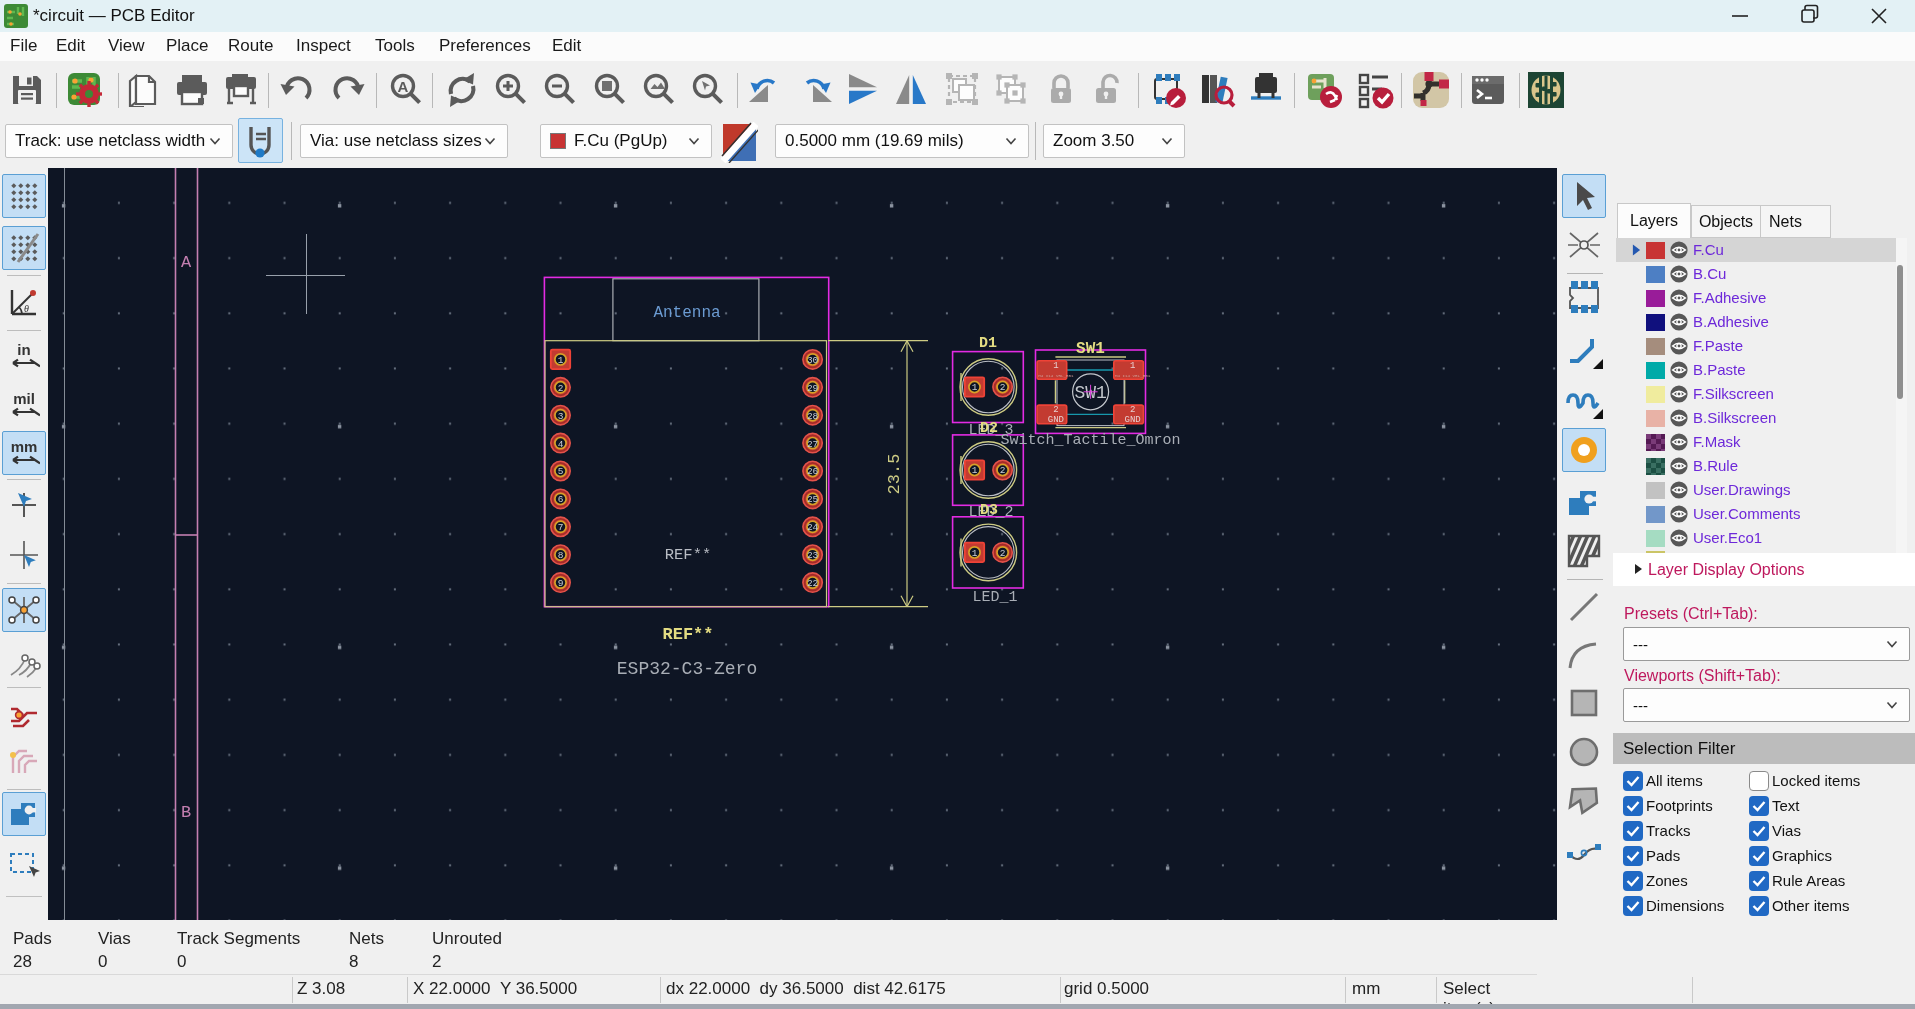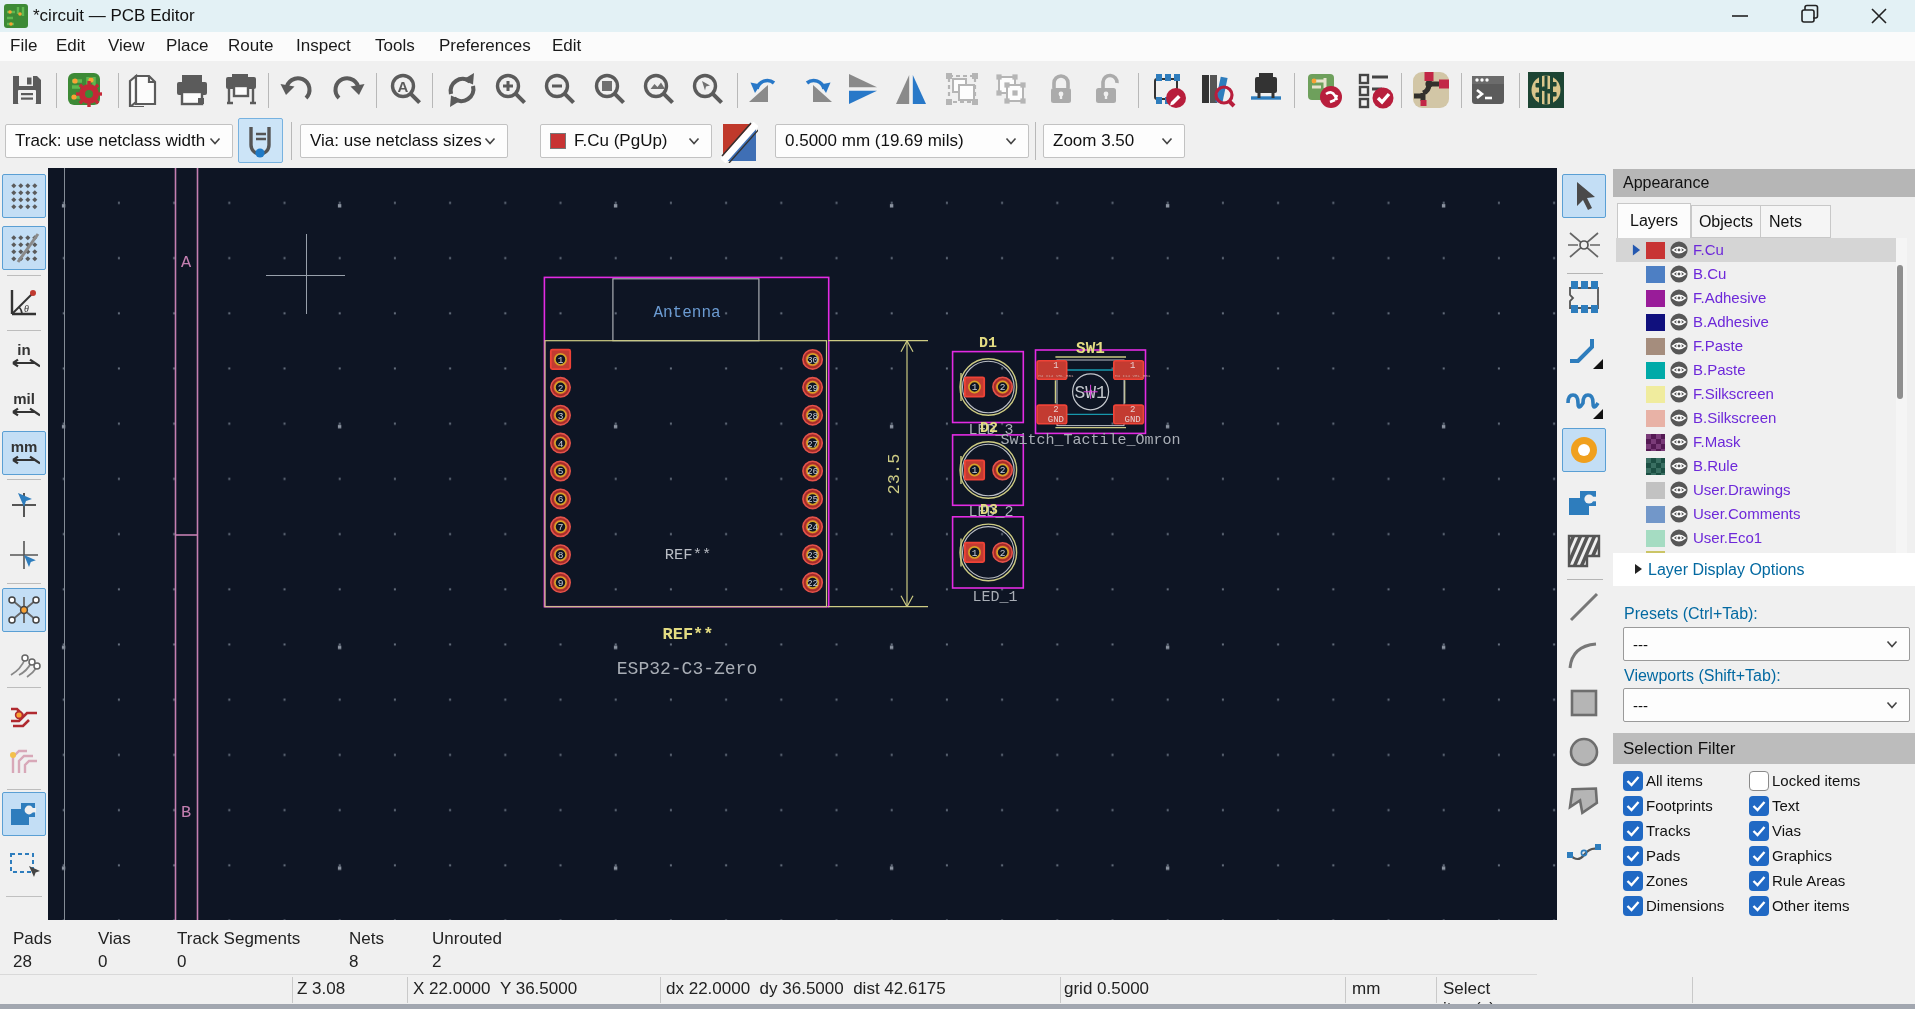--- a/index.html
+++ b/index.html
@@ -13,21 +13,21 @@
 .combo{position:absolute;height:34px;background:#fdfdfd;border:1px solid #c2c2c2;border-radius:2px;font-size:17px;color:#111;display:flex;align-items:center;padding-left:9px;}
 .combo .chev,.pcombo .chev{position:absolute;right:10px;top:9px;}
 .icon{position:absolute;width:38px;height:38px;display:flex;align-items:center;justify-content:center;}
 .selbtn{background:#cce4f7;border:1px solid #77b2e0;border-radius:2px;}
 #lefttb{left:0;top:168px;width:48px;height:752px;background:#f0f0f0;}
 #righttb{left:1557px;top:168px;width:55px;height:752px;background:#f0f0f0;}
 .ticon{position:absolute;width:44px;height:44px;display:flex;align-items:center;justify-content:center;}
 .ticon.sel{background:#c3def5;border:1px solid #5a9fd4;border-radius:2px;}
 #panel{left:1612px;top:168px;width:303px;height:806px;background:#f0f0f0;}
 .phead{position:absolute;left:1px;width:302px;height:28px;background:#b6b6b6;font-size:16px;color:#111;display:flex;align-items:center;padding-left:10px;}
-.ptext{position:absolute;font-size:15px;color:#0369a1;}
+.ptext{position:absolute;font-size:15px;color:#be185d;}
 .pcombo{position:absolute;left:11px;width:287px;height:34px;background:#fdfdfd;border:1px solid #9a9a9a;border-radius:2px;font-size:15px;color:#111;display:flex;align-items:center;padding-left:9px;}
 .lrow{position:absolute;left:4px;width:280px;height:24px;}
 .lsw{position:absolute;left:30px;top:4px;width:19px;height:17px;}
 .lname{position:absolute;left:77px;top:3px;font-size:15px;color:#6d28d9;}
 .cb{position:absolute;width:20px;height:20px;border-radius:4px;}
 .cb.on{background:#2069c4;}
 .cb.off{background:#fff;border:1px solid #8a8a8a;}
 .cblab{position:absolute;font-size:15px;color:#111;}
 #status1{left:0;top:920px;width:1915px;height:54px;background:#f0f0f0;}
 #status2{left:0;top:974px;width:1537px;height:30px;background:#f0f0f0;border-top:1px solid #d9d9d9;}
@@ -757,21 +757,20 @@
     <circle cx="1042.6" cy="223.8" r="18" fill="none" stroke="#c3c7cd" stroke-width="1.2"></circle>
     <text x="1042.6" y="230" font-family="Liberation Mono" font-size="18" text-anchor="middle" fill="#c3c7cd">SW1</text>
     <g stroke="#e040e0" stroke-width="1">
       <line x1="1035.6" y1="223.8" x2="1049.6" y2="223.8"></line>
       <line x1="1042.6" y1="216.8" x2="1042.6" y2="230.8"></line>
     </g>
     <text x="1042.5" y="185" font-family="Liberation Mono" font-size="16" font-weight="bold" text-anchor="middle" fill="#e3dc82">SW1</text>
     <text x="1042.5" y="276" font-family="Liberation Mono" font-size="15" text-anchor="middle" fill="#a9aeb6">Switch_Tactile_Omron</text>
   </svg>
 <div id="panel" class="abs">
-    <div class="phead" style="top:1px;height:28px">Appearance</div>
     <div class="abs" style="left:5px;top:35px;width:298px;height:35px;background:#f0f0f0"></div>
     <div class="abs" style="left:79px;top:37px;width:70px;height:33px;background:#f5f5f5;border:1px solid #c8c8c8;font-size:16px;color:#111;text-align:center;padding-top:7px">Objects</div>
     <div class="abs" style="left:149px;top:37px;width:70px;height:33px;background:#f5f5f5;border:1px solid #c8c8c8;border-left:none;font-size:16px;color:#111;text-align:left;padding-left:8px;padding-top:7px">Nets</div>
     <div class="abs" style="left:5px;top:35px;width:74px;height:35px;background:#fcfcfc;border:1px solid #c8c8c8;border-bottom:none;font-size:16px;color:#111;text-align:center;padding-top:8px">Layers</div>
     <div class="lrow" style="top:70px;background:#d5d5d5;">
       <svg width="9" height="14" viewBox="0 0 10 14" style="position:absolute;left:16px;top:5px">
         <path d="M1 1 L9 7 L1 13 z" fill="#2458b0"></path>
       </svg>
       <div class="lsw" style="background:#c83434"></div>
       <svg width="18" height="18" viewBox="0 0 18 18" style="position:absolute;left:54px;top:3px">

